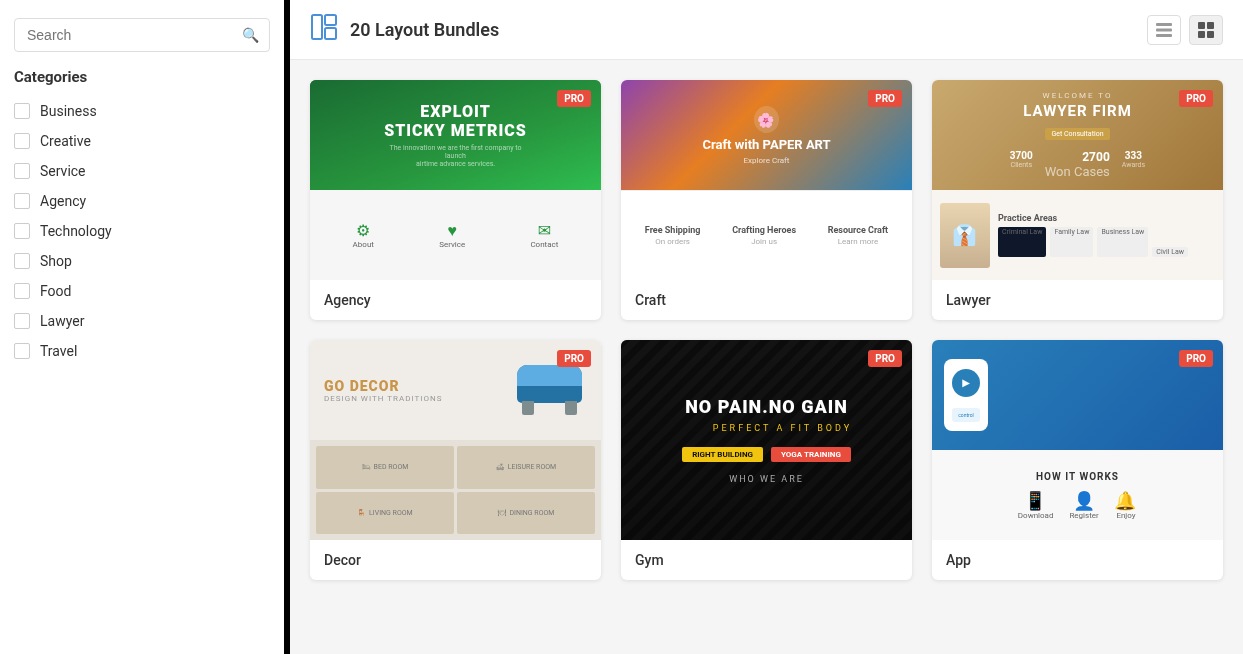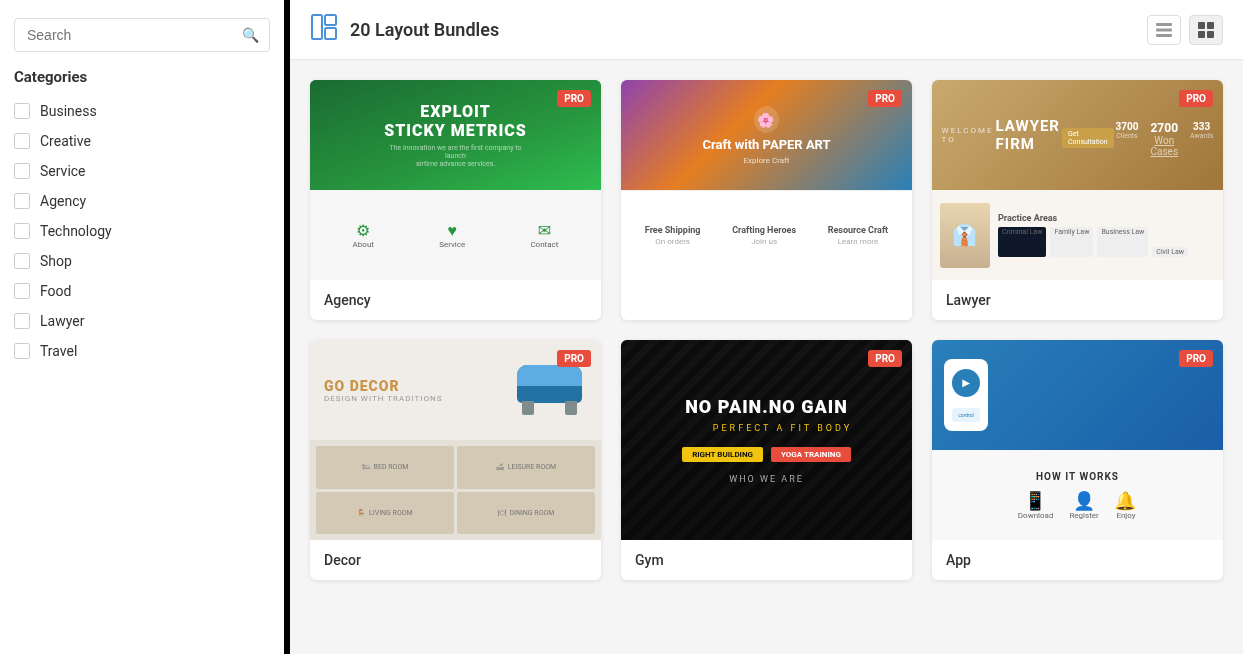--- a/index.html
+++ b/index.html
@@ -324,40 +324,41 @@
                 <div style="font-weight:700;font-size:9px;margin-bottom:2px;">Crafting Heroes</div>
                 <div style="color:#aaa;">Join us</div>
               </div>
               <div style="text-align:center;font-size:8px;color:#555;">
                 <div style="font-weight:700;font-size:9px;margin-bottom:2px;">Resource Craft</div>
                 <div style="color:#aaa;">Learn more</div>
               </div>
             </div>
           </div>
         </div>
+        <div class="card-label">Craft</div>
       </div>
 
       <div class="card">
         <div class="card-image">
           <span class="pro-badge">PRO</span>
           <div style="width:100%;height:100%;display:flex;flex-direction:column;">
-            <div style="height:55%;background:linear-gradient(135deg,#c9a96e 0%,#a0763a 100%);display:flex;align-items:center;justify-content:center;flex-direction:row;gap:2px;padding:16px;position:relative;">
+            <div style="height:55%;background:linear-gradient(135deg,#c9a96e 0%,#a0763a 100%);display:flex;align-items:center;justify-content:center;flex-direction:column;gap:2px;padding:16px;position:relative;">
               <div style="color:rgba(255,255,255,0.7);font-size:8px;letter-spacing:2px;">WELCOME TO</div>
               <div style="color:#fff;font-size:15px;font-weight:700;letter-spacing:1px;">LAWYER FIRM</div>
               <div style="display:flex;gap:8px;margin-top:6px;">
                 <div style="background:#c9a048;padding:2px 6px;border-radius:2px;font-size:7px;color:#fff;">Get Consultation</div>
               </div>
               <div style="display:flex;gap:12px;margin-top:8px;">
                 <div style="text-align:center;">
                     <div style="color:#fff;font-size:10px;font-weight:700;">3700</div>
                     <div style="color:rgba(255,255,255,0.6);font-size:7px;">Clients</div>
                   </div>
                 <div style="text-align:center;">
                     <div style="color:#fff;font-size:12px;font-weight:700;text-align:right;">2700</div>
-                    <div style="color:rgba(255,255,255,0.6);font-size:10px;text-decoration:underline;">Won Cases</div>
+                    <div style="color:rgba(255,255,255,0.6);font-size:13px;">Won Cases</div>
                   </div>
                 <div style="text-align:center;">
                     <div style="color:#fff;font-size:10px;font-weight:700;">333</div>
                     <div style="color:rgba(255,255,255,0.6);font-size:7px;">Awards</div>
                   </div>
               </div>
             </div>
             <div style="height:45%;background:#f8f5f0;display:flex;align-items:center;padding:8px;gap:8px;">
               <div style="width:50px;height:65px;background:linear-gradient(180deg,#e8d5b0 0%,#c8b090 100%);border-radius:3px;flex-shrink:0;display:flex;align-items:center;justify-content:center;font-size:20px;">👔</div>
               <div style="flex:1;">

